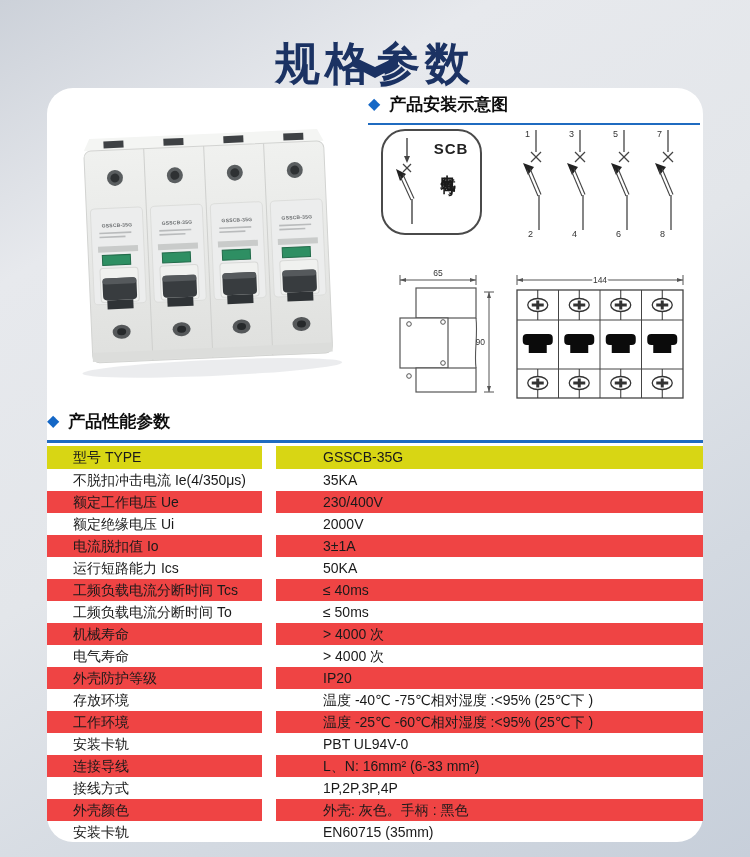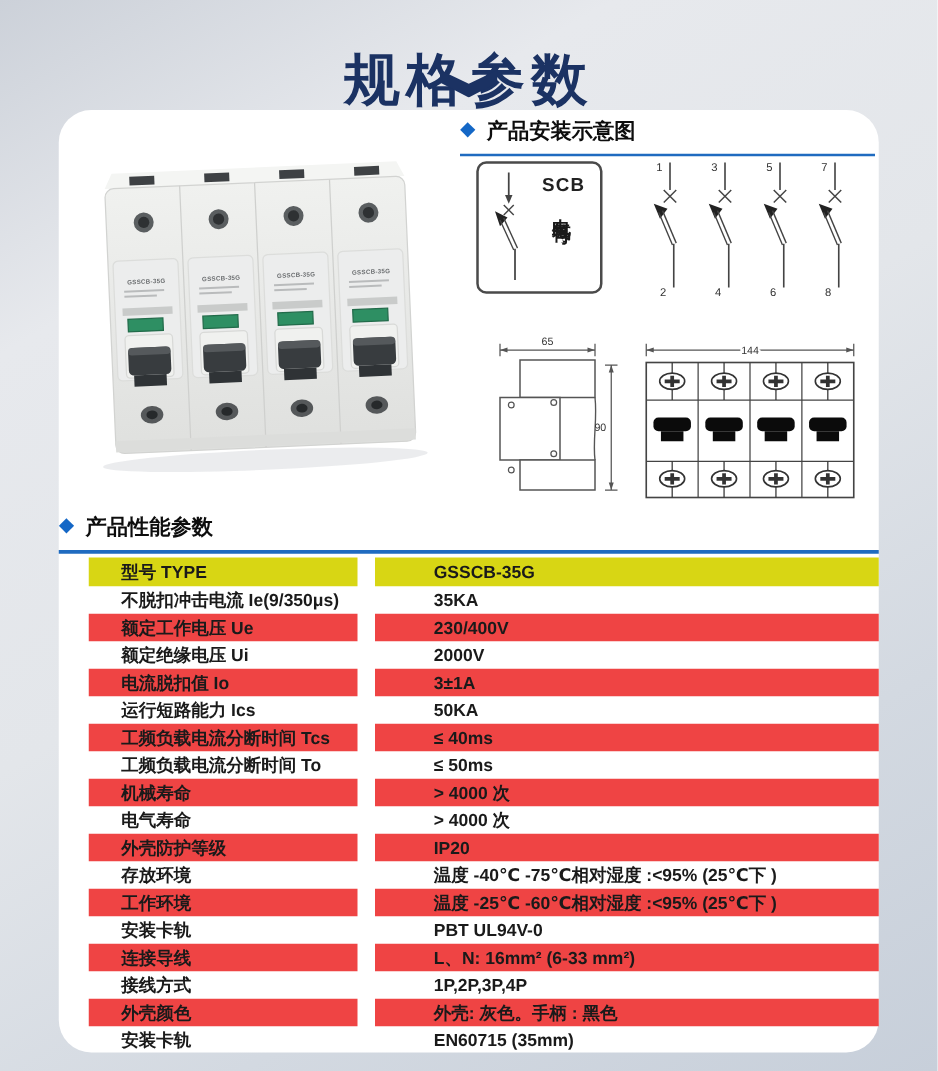--- a/index.html
+++ b/index.html
@@ -38,21 +38,21 @@
     border-bottom:3px solid #1f6bc0;padding-bottom:7px;
   }
 
   
   .photo{top:96px;left:50px;width:314px;height:300px;}
   .pole-label{font-size:5px;fill:#6d7072;font-weight:700;letter-spacing:.2px;}
 
   
   .symbol-box{
     top:129px;left:381px;width:97px;height:102px;
-    border:2px solid #4a4a4a;border-radius:8px;background:#fff;
+    border:2px solid #4a4a4a;border-radius:24px;background:#fff;
   }
   .scb-label{
     position:absolute;left:44px;top:9px;width:48px;text-align:center;
     font-size:15px;font-weight:600;color:#222;letter-spacing:1px;
   }
   .vert-label{
     position:absolute;left:55px;top:32px;height:64px;
     writing-mode:vertical-rl;text-orientation:upright;
     font-size:15px;font-weight:700;color:#1a1a1a;letter-spacing:2px;
   }
@@ -64,21 +64,21 @@
   .sym-num{font-size:9px;fill:#333;}
 
   
   .side-view{top:264px;left:388px;width:118px;height:134px;}
   .front-view{top:270px;left:514px;width:172px;height:132px;}
   .dim-text{font-size:8.5px;fill:#333;}
   .dim-text-bg{font-size:8.5px;fill:#333;stroke:#ffffff;stroke-width:3px;paint-order:stroke;}
 
   
   .spec-table{top:446px;left:47px;width:656px;}
-  .t-row{display:flex;height:22px;line-height:22px;font-size:14px;font-weight:700;color:#1a1a1a;padding-left:24px;}
+  .t-row{display:flex;height:22px;line-height:22px;font-size:14px;font-weight:400;color:#1a1a1a;}
   .t-label{width:215px;padding-left:26px;box-sizing:border-box;white-space:nowrap;}
   .t-gap{width:14px;}
   .t-value{flex:1;padding-left:47px;box-sizing:border-box;white-space:nowrap;}
   .t-row.head{height:23px;line-height:23px;}
   .t-row.head .t-label,.t-row.head .t-value{background:#d8d614;}
   .t-row.gray .t-label,.t-row.gray .t-value{background:#ef4444;}
   svg{display:block;}
 </style>
 </head>
 <body>
@@ -360,21 +360,21 @@
 </div>
 
 <div class="abs spec-table">
   <div class="t-row head">
     <div class="t-label">型号 TYPE</div>
     <div class="t-gap"></div>
     <div class="t-value">GSSCB-35G</div>
   </div>
   <div>
   <div class="t-row">
-    <div class="t-cell t-label">不脱扣冲击电流 Ie(9/350μs)</div>
+    <div class="t-cell t-label">不脱扣冲击电流 Ie(4/350μs)</div>
     <div class="t-gap"></div>
     <div class="t-cell t-value">35KA</div>
   </div>
 
   <div class="t-row gray">
     <div class="t-cell t-label">额定工作电压 Ue</div>
     <div class="t-gap"></div>
     <div class="t-cell t-value">230/400V</div>
   </div>
 

